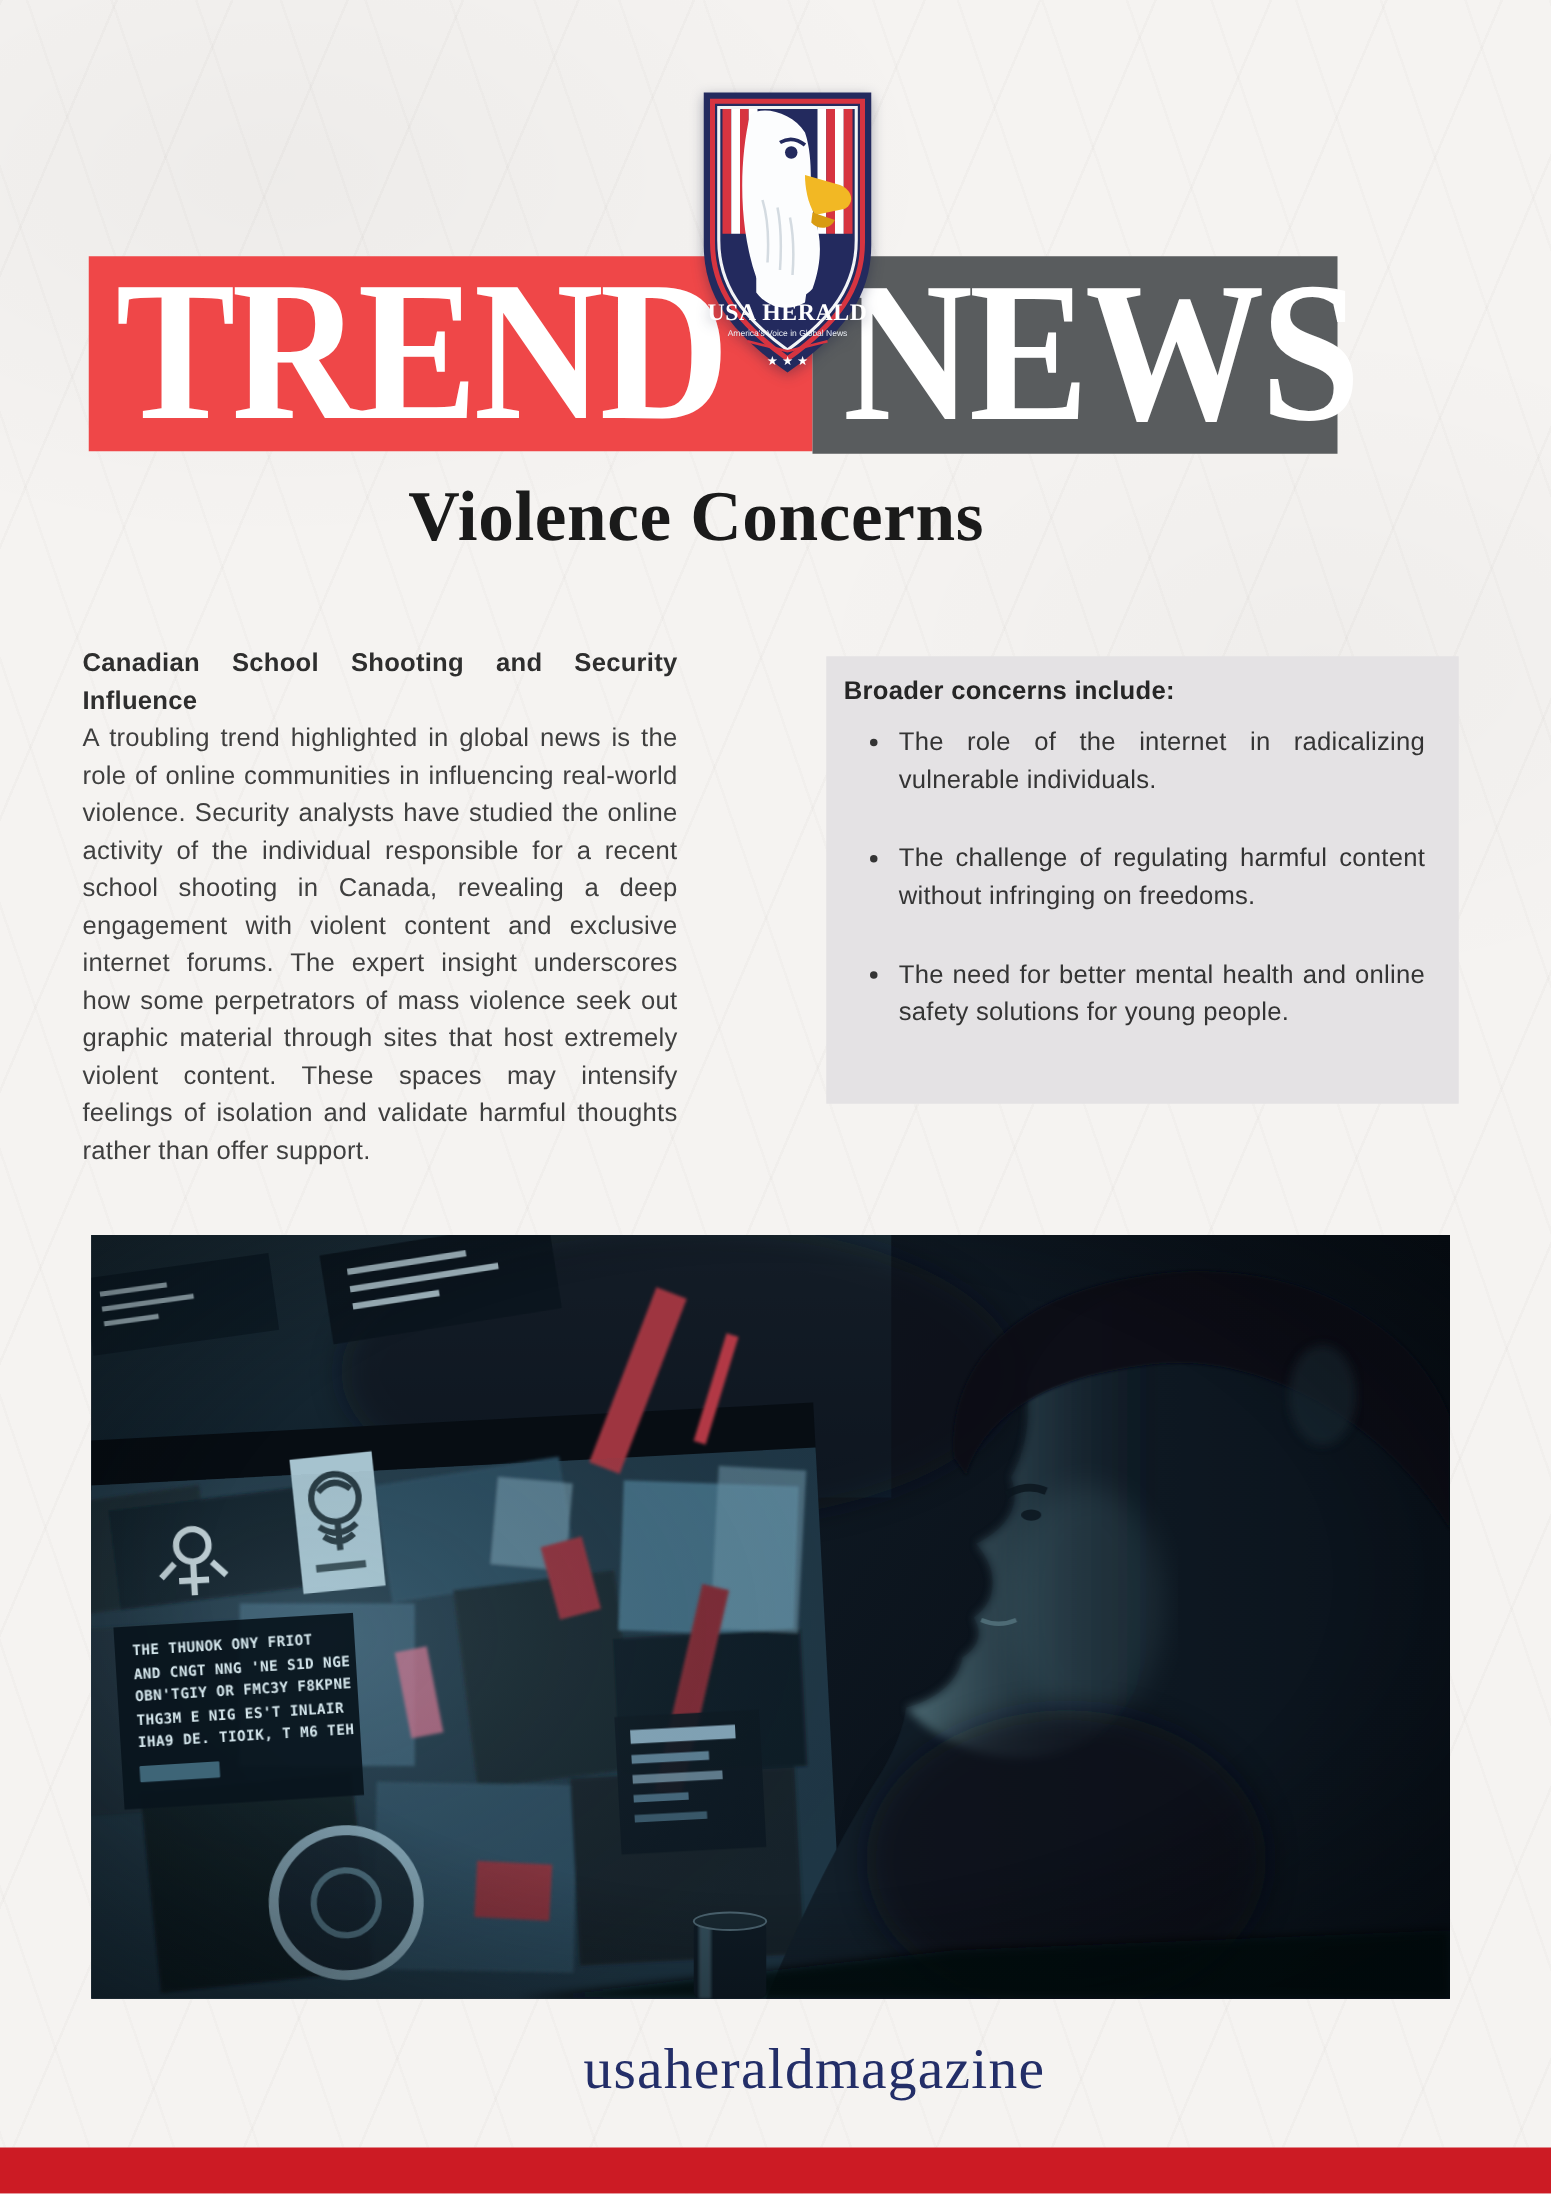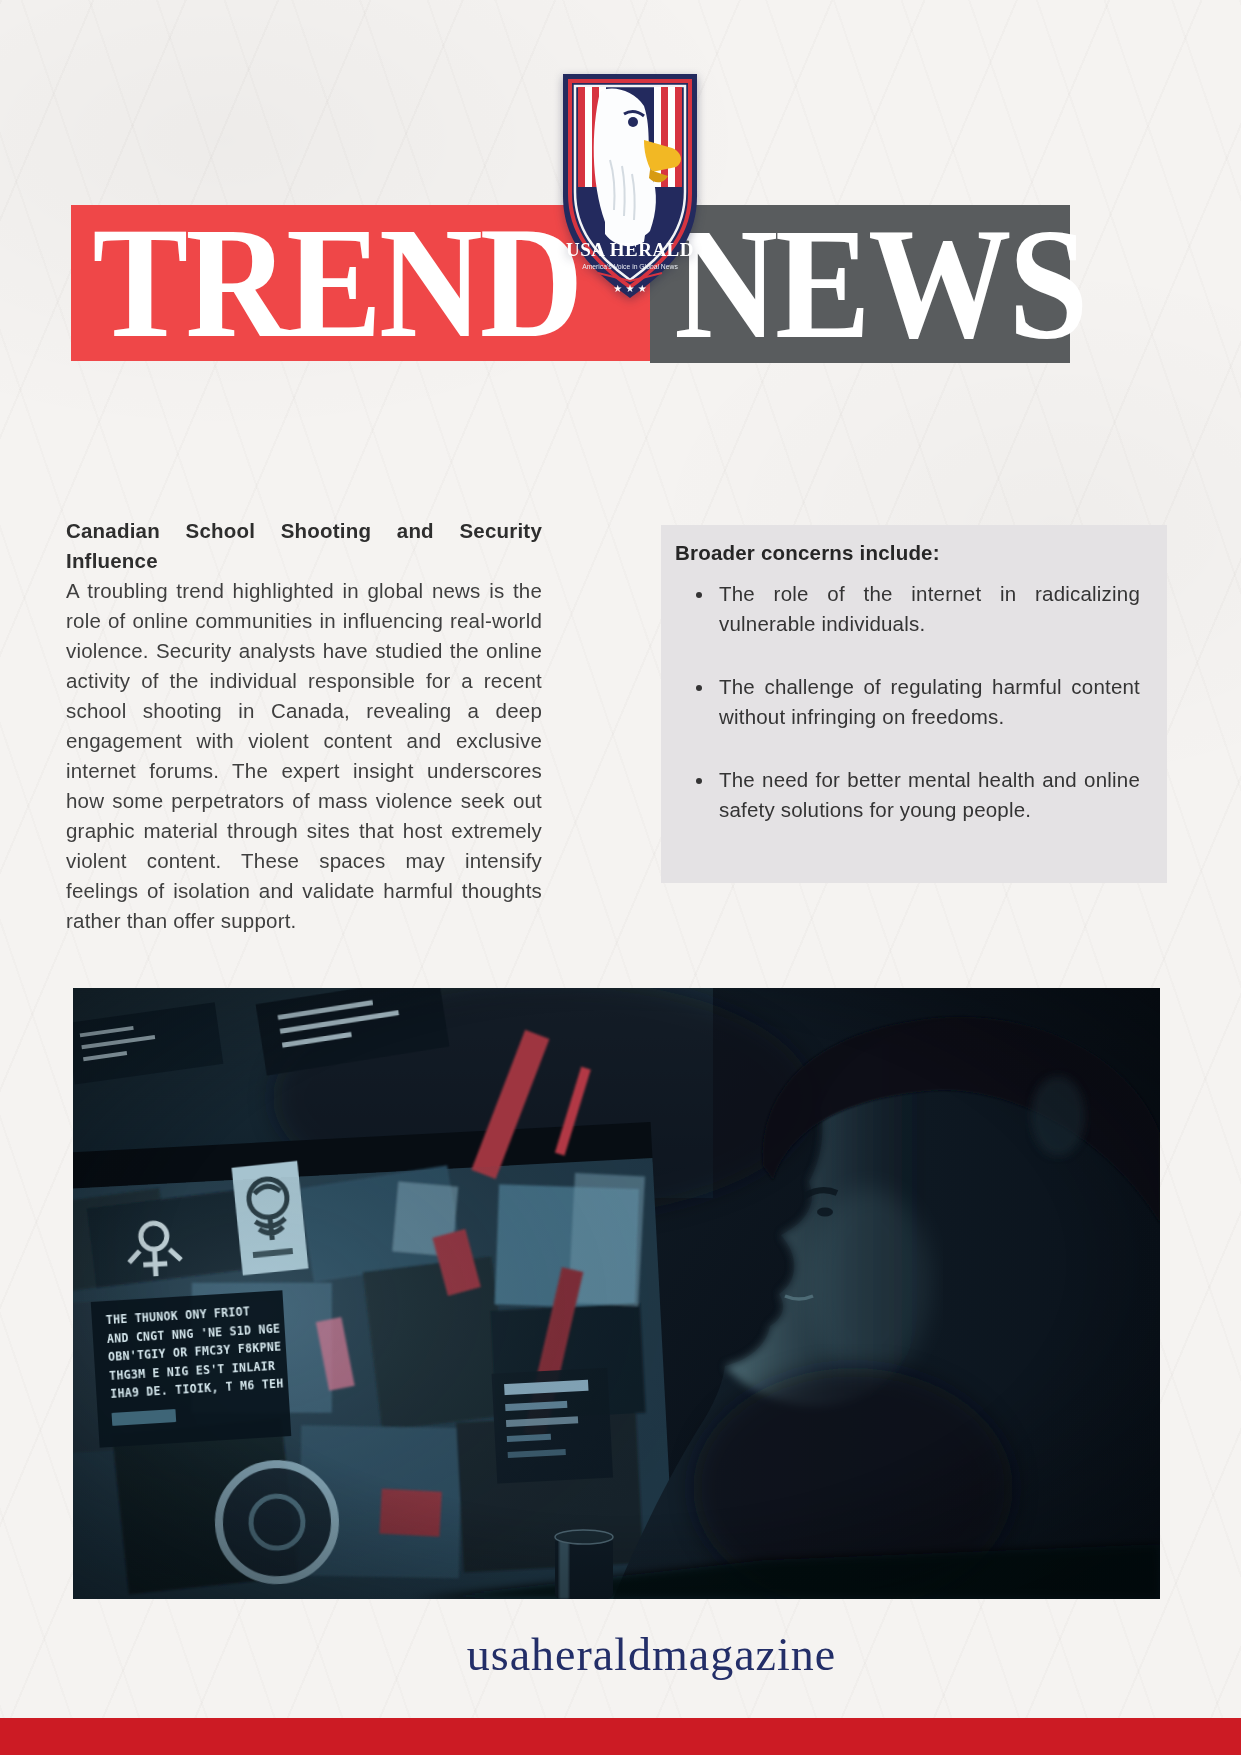--- a/index.html
+++ b/index.html
@@ -91,20 +91,21 @@
       <path d="M 64,44 Q 74,38 84,46" stroke="#232a5e" stroke-width="3" fill="none"></path>
       <path d="M 50,90 Q 56,110 54,140 M 62,96 Q 66,116 64,146 M 72,104 Q 76,124 74,150" stroke="#c9d2da" stroke-width="2" fill="none" opacity="0.8"></path>
     </g>
     <text x="70" y="186" text-anchor="middle" font-family="Liberation Serif, serif" font-weight="bold" font-size="19" fill="#ffffff" letter-spacing="0.5">USA HERALD</text>
     <text x="70" y="199" text-anchor="middle" font-family="Liberation Sans, sans-serif" font-size="6.8" fill="#e9edf3">America's Voice in Global News</text>
     <path d="M 38,203 L 70,211 L 102,203" stroke="#d73440" stroke-width="2" fill="none"></path>
     <text x="70" y="222" text-anchor="middle" font-family="DejaVu Sans, sans-serif" font-size="10" fill="#ffffff">★ ★ ★</text>
   </svg>
 
   <div id="title">
+    <div>Violence Concerns</div>
   </div>
 
   <div id="left-col">
     <div class="subhead">Canadian School Shooting and Security Influence</div>
     <div class="body-text">A troubling trend highlighted in global news is the role of online communities in influencing real-world violence. Security analysts have studied the online activity of the individual responsible for a recent school shooting in Canada, revealing a deep engagement with violent content and exclusive internet forums. The expert insight underscores how some perpetrators of mass violence seek out graphic material through sites that host extremely violent content. These spaces may intensify feelings of isolation and validate harmful thoughts rather than offer support.</div>
   </div>
 
   <div id="concerns">
     <div class="box-title">Broader concerns include:</div>
     <ul>

